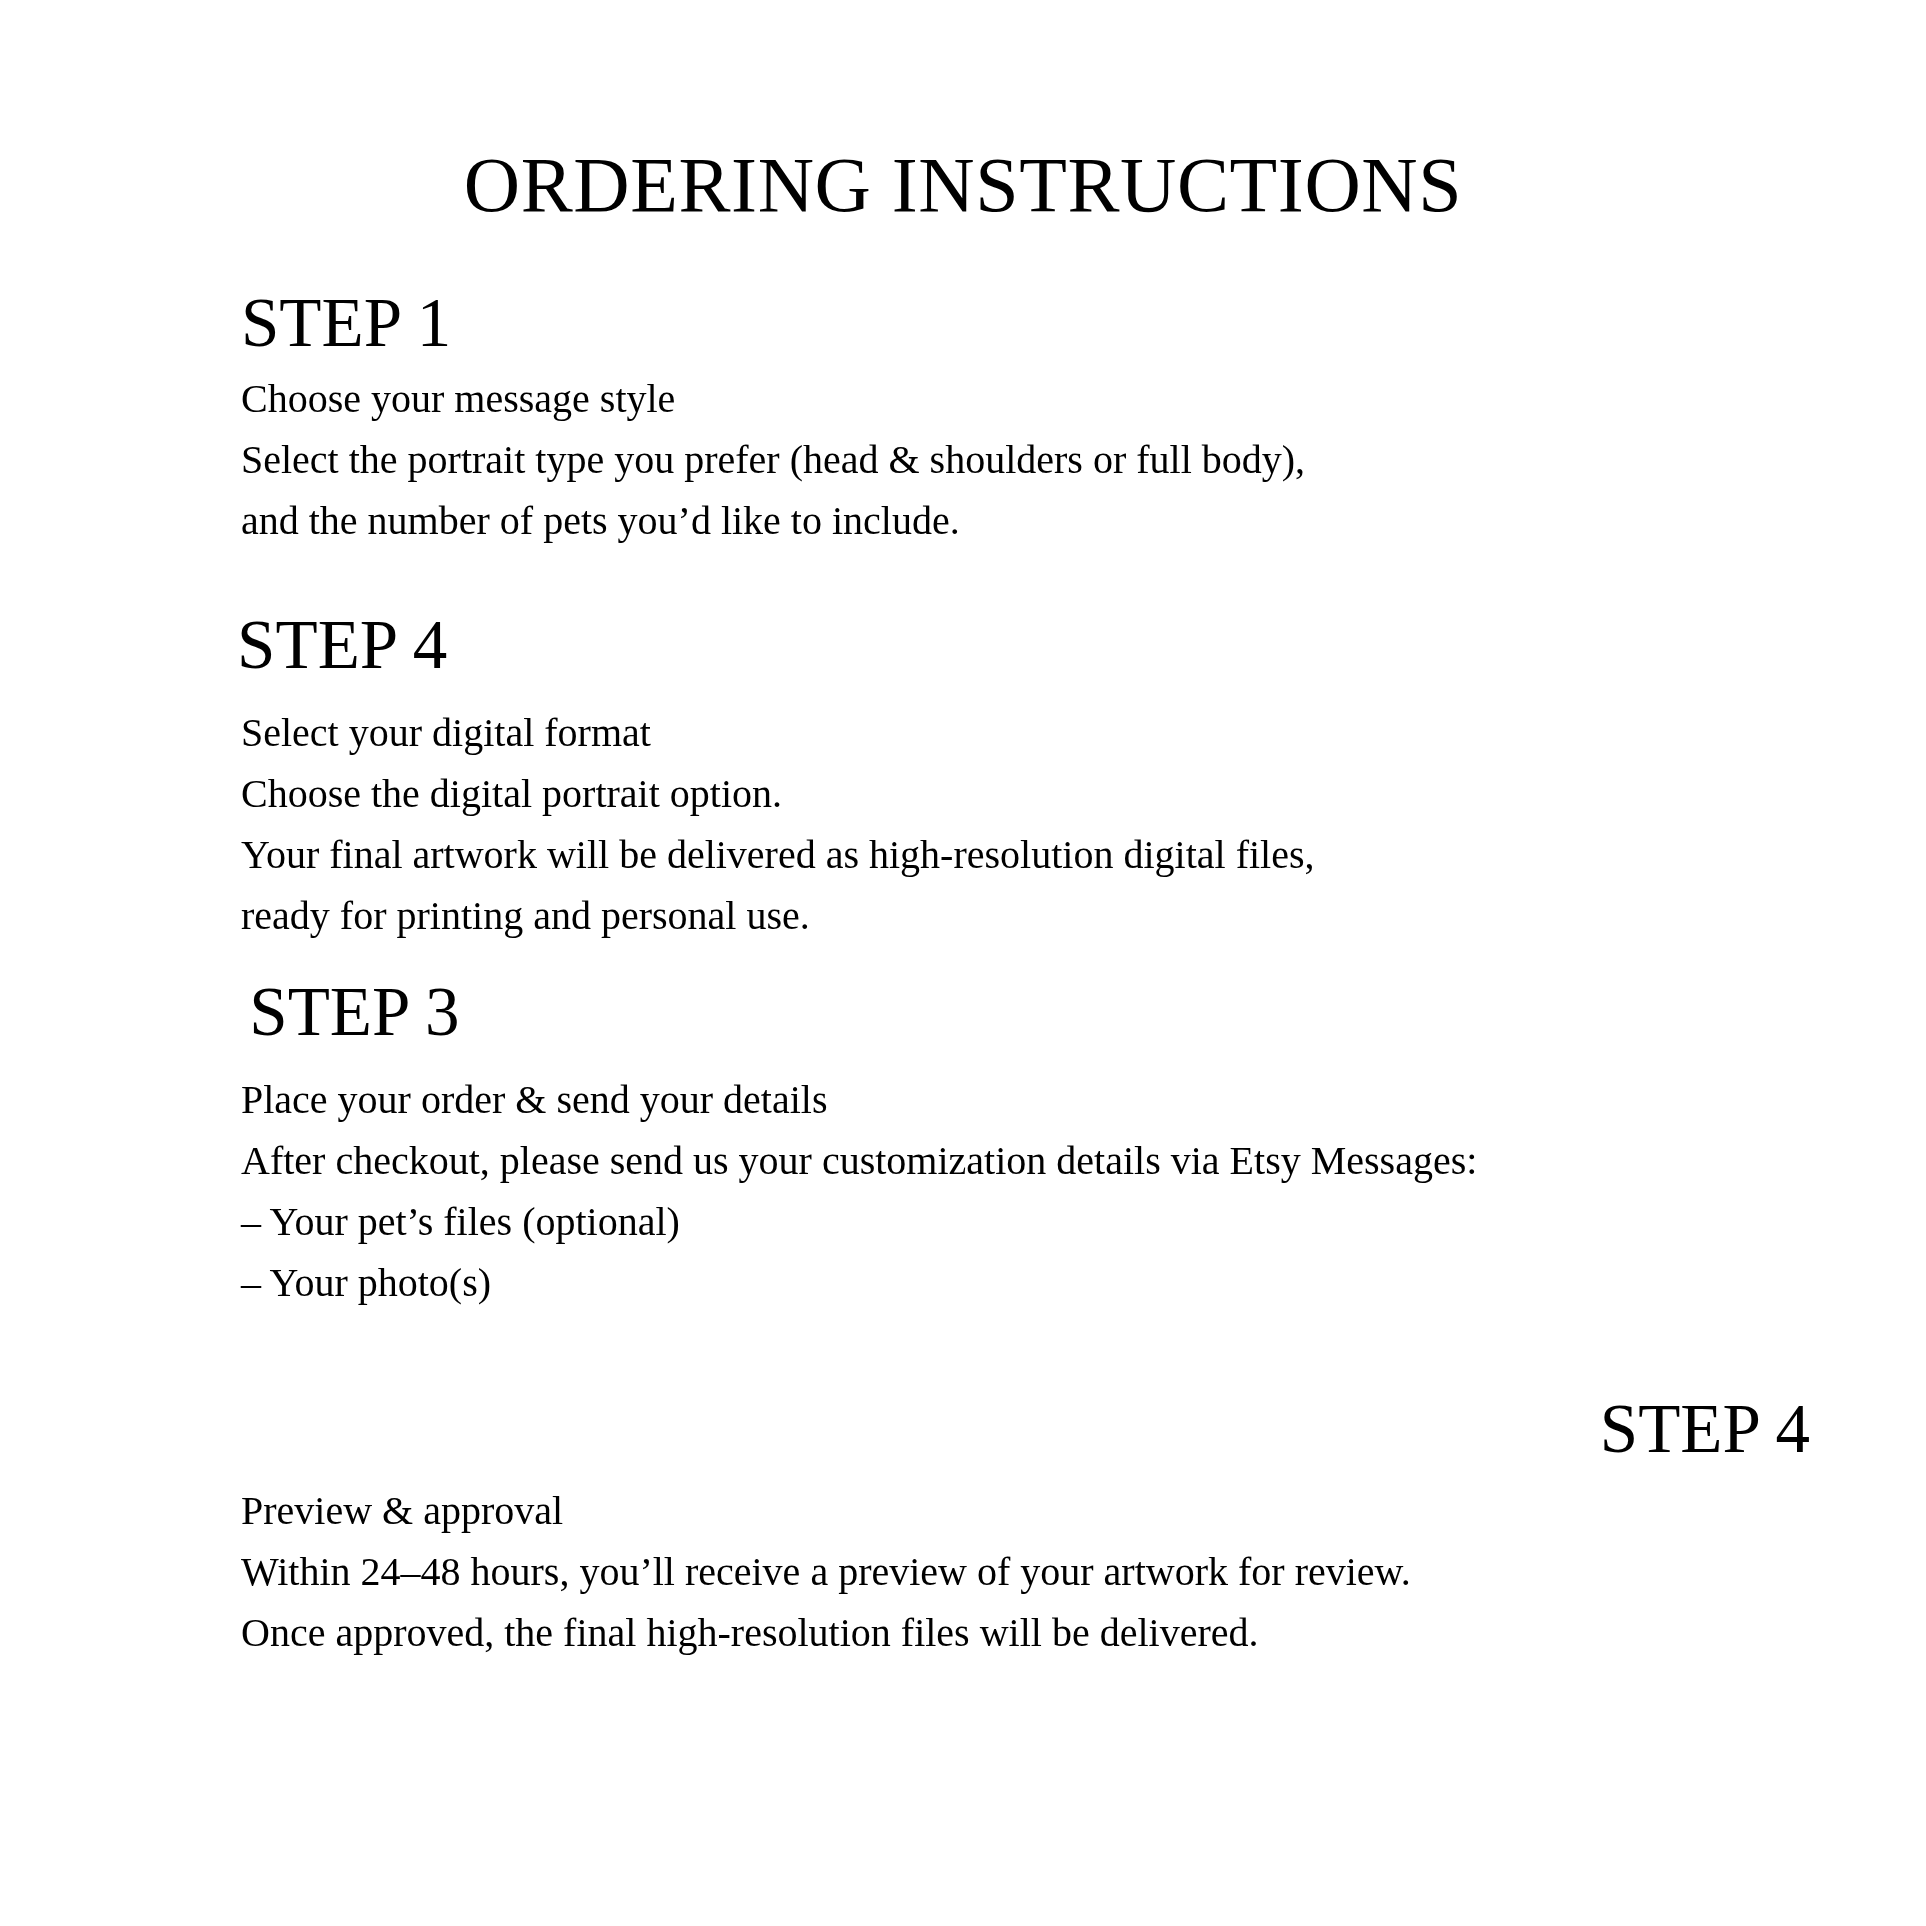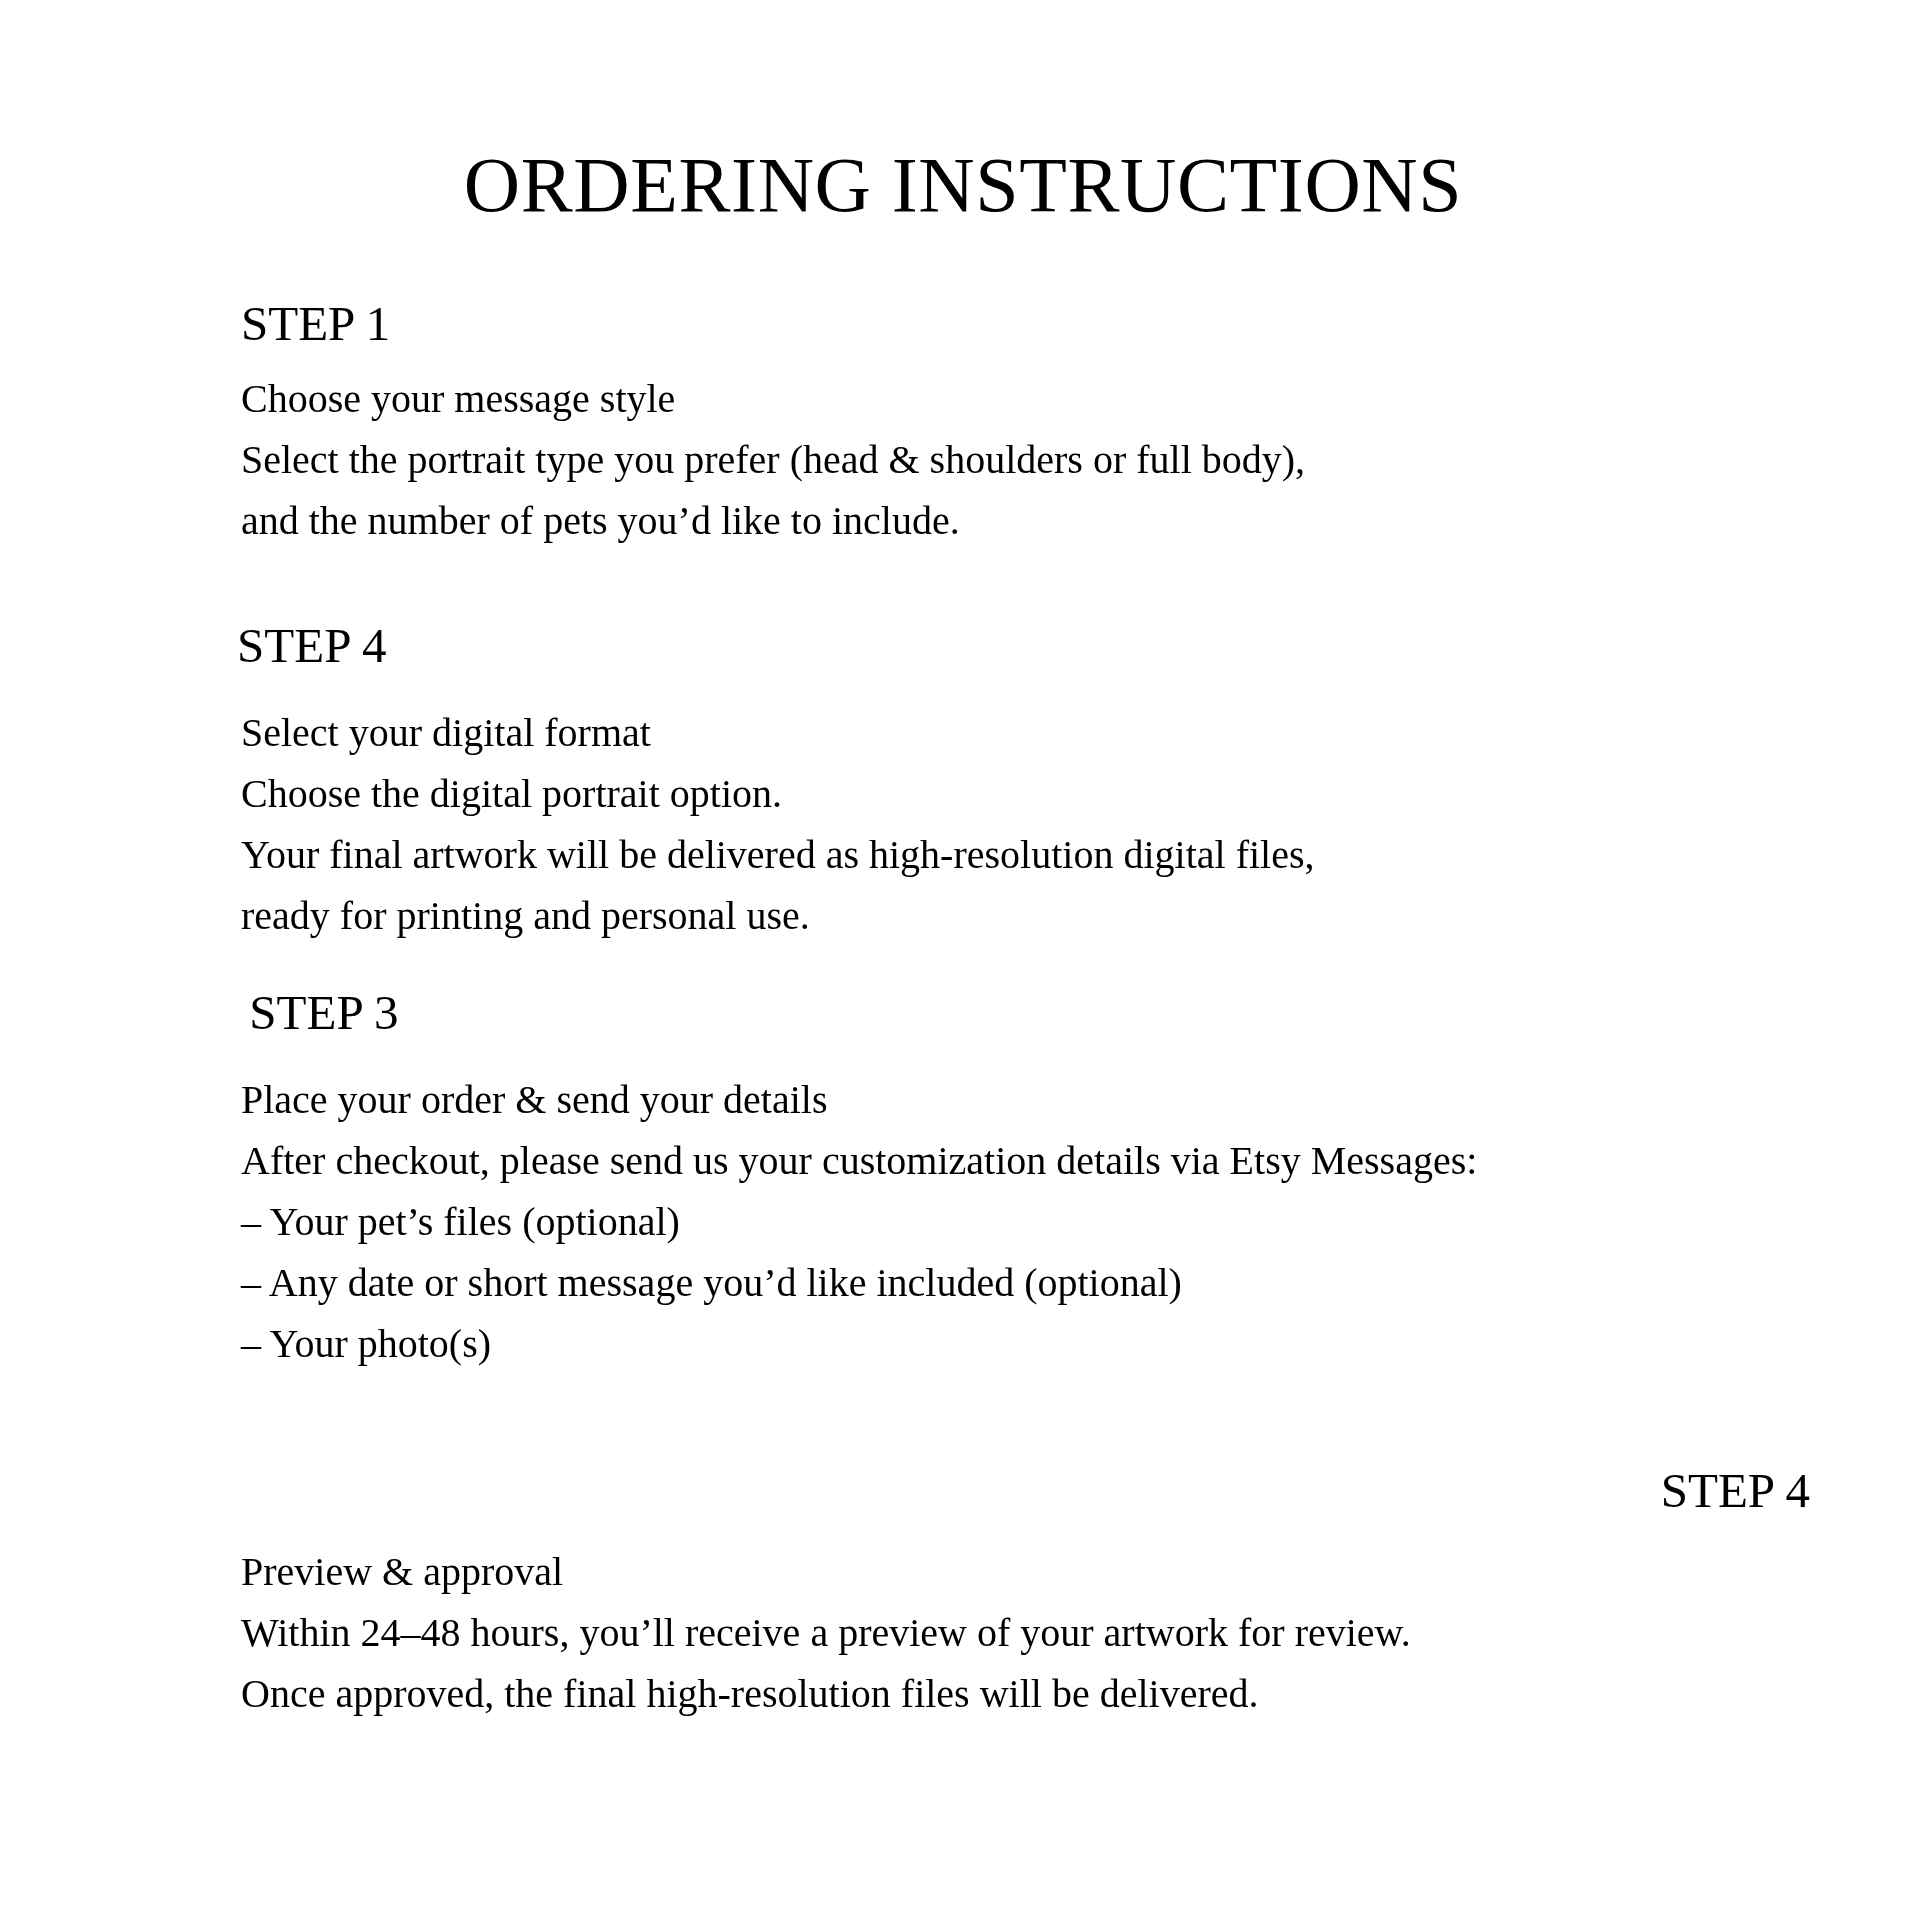--- a/index.html
+++ b/index.html
@@ -28,21 +28,21 @@
     font-weight: 400;
     letter-spacing: 0.6px;
     white-space: nowrap;
   }
   .content {
     padding-left: 241px;
     padding-right: 116px;
   }
   section.step { margin: 0; }
   h2.step-heading {
-    font-size: 49px;
+    font-size: 69px;
     line-height: 69px;
     font-weight: 400;
     margin: 0;
     white-space: nowrap;
   }
   .step-body { margin: 0; }
   .line {
     font-size: 40px;
     line-height: 61px;
     white-space: nowrap;
@@ -80,21 +80,20 @@
         <div class="line">ready for printing and personal use.</div>
       </div>
     </section>
 
     <section class="step" id="step-3">
       <h2 class="step-heading">STEP 3</h2>
       <div class="step-body">
         <div class="line">Place your order &amp; send your details</div>
         <div class="line">After checkout, please send us your customization details via Etsy Messages:</div>
         <div class="line">– Your pet’s files (optional)</div>
-        <div class="line">– Any date or short message you’d like included (optional)</div>
         <div class="line">– Your photo(s)</div>
       </div>
     </section>
 
     <section class="step" id="step-4">
       <h2 class="step-heading">STEP 4</h2>
       <div class="step-body">
         <div class="line">Preview &amp; approval</div>
         <div class="line">Within 24–48 hours, you’ll receive a preview of your artwork for review.</div>
         <div class="line">Once approved, the final high-resolution files will be delivered.</div>

